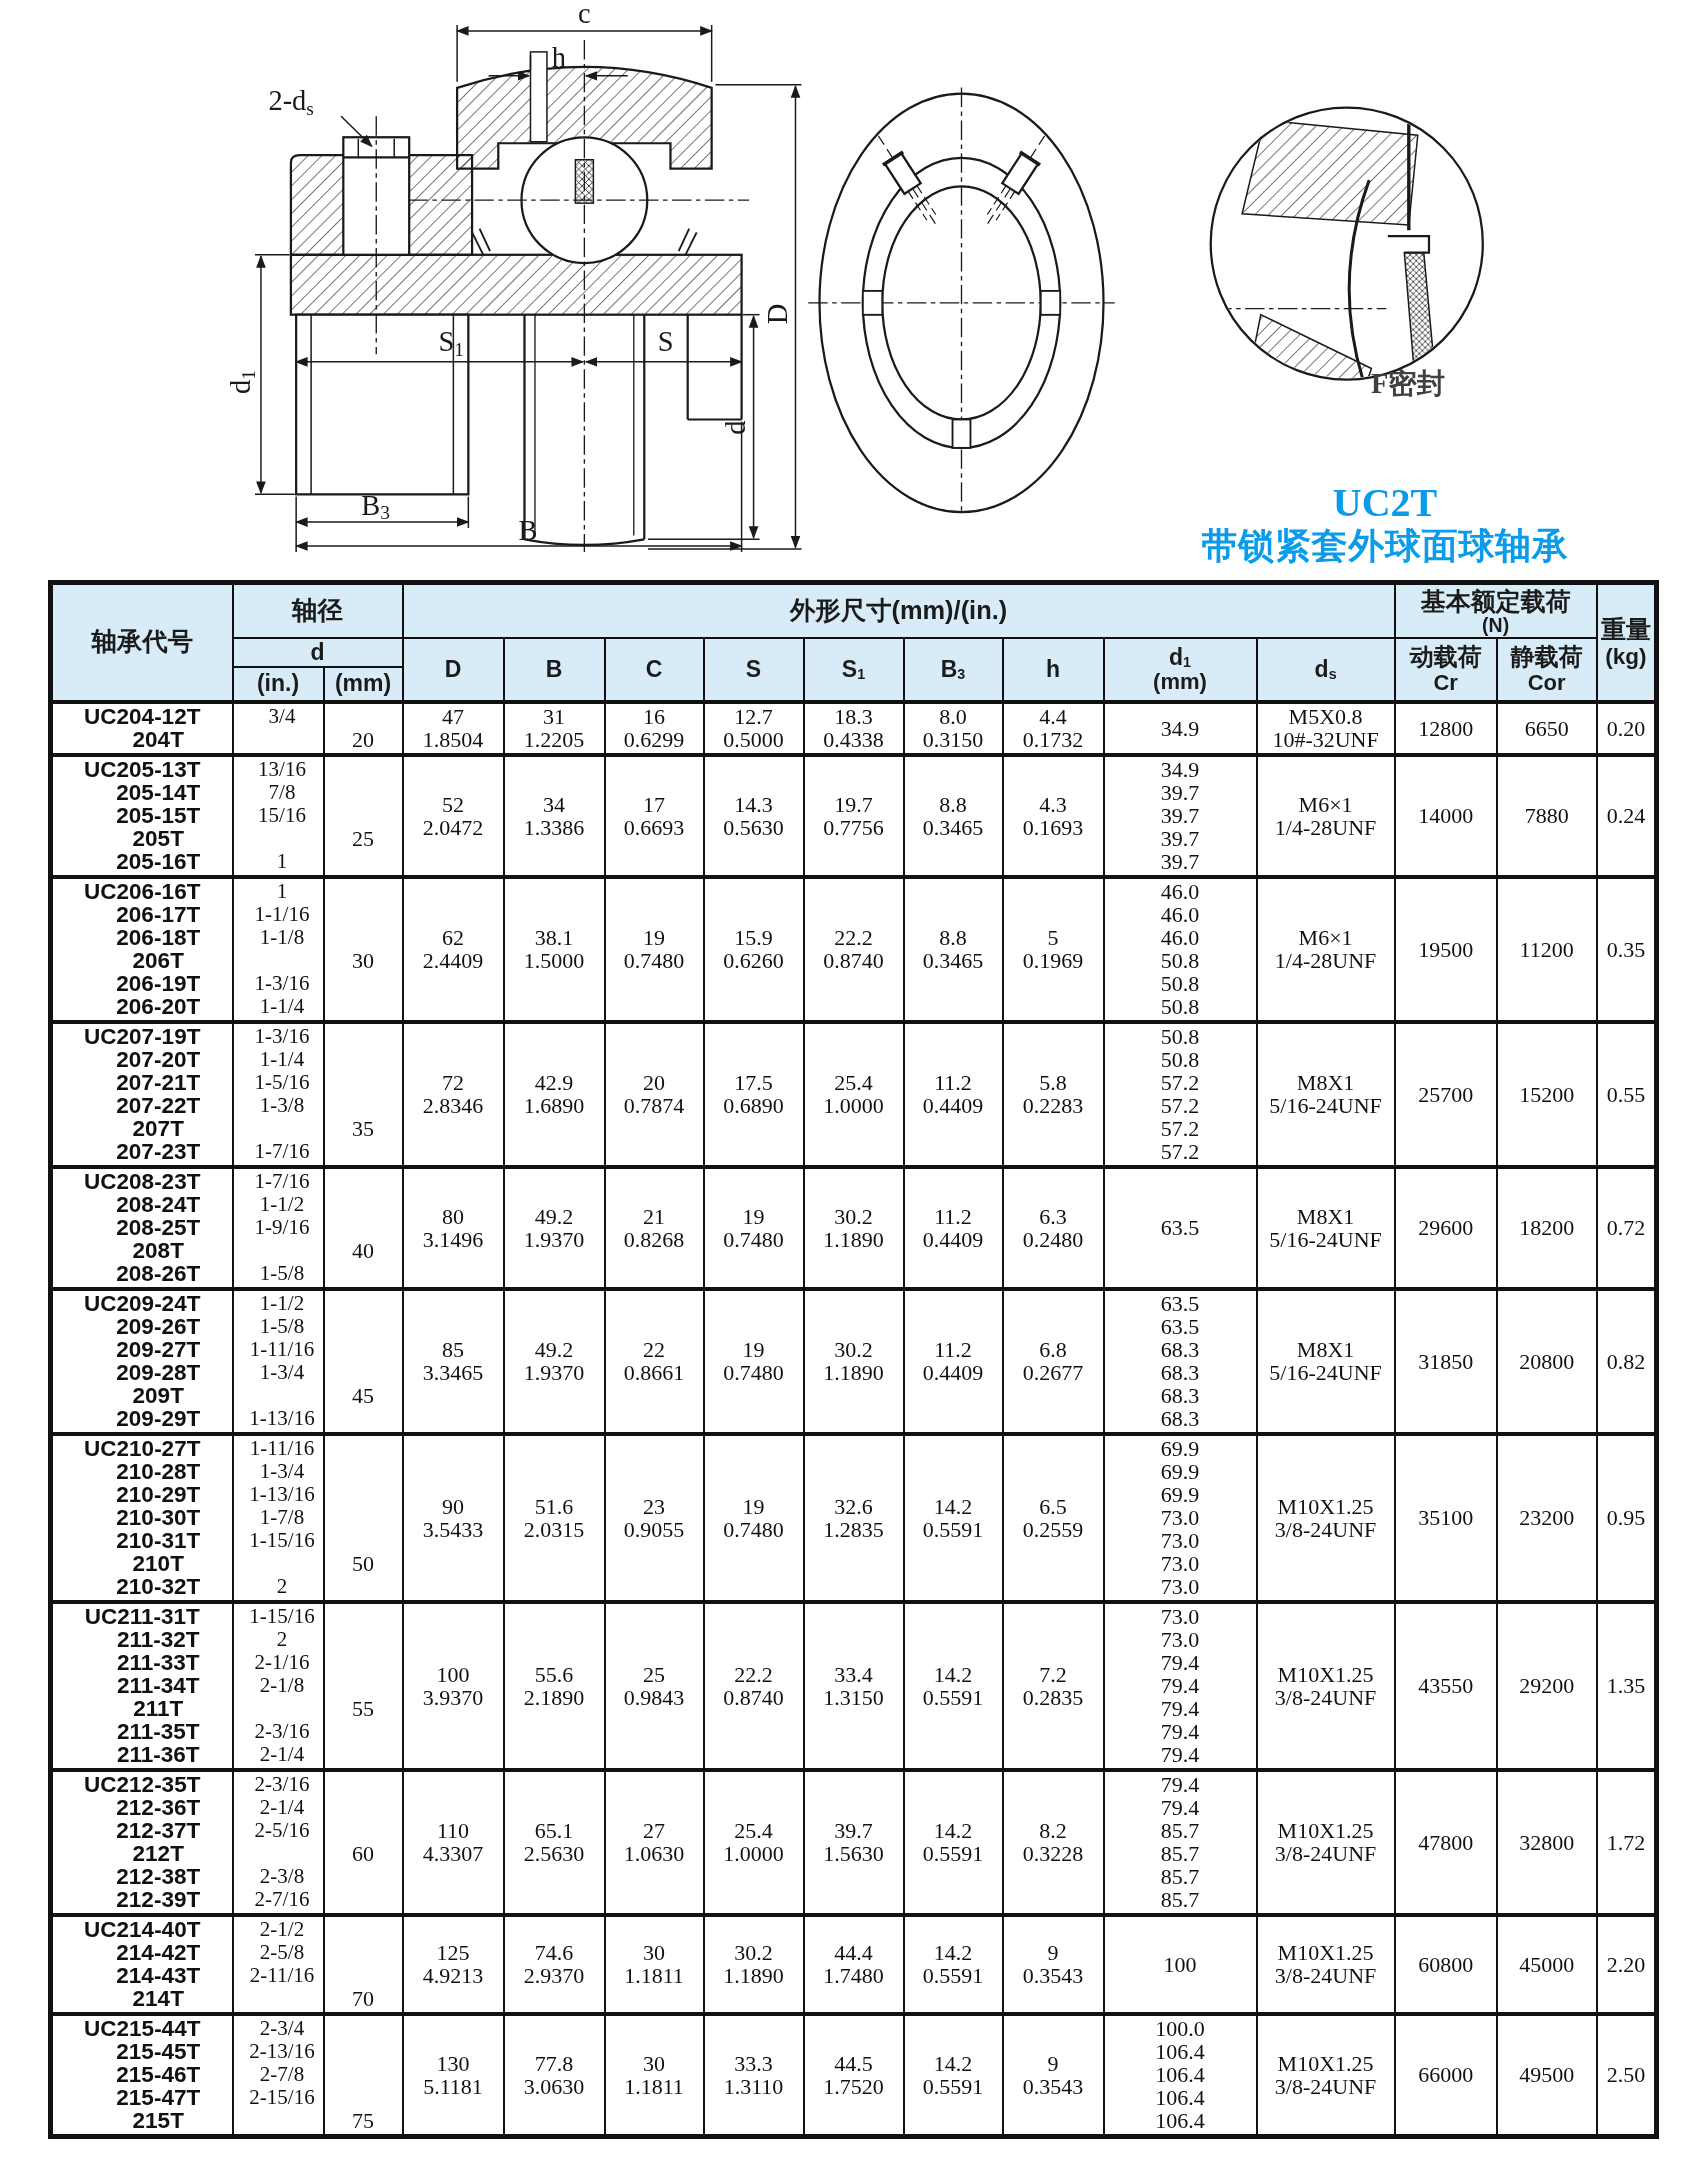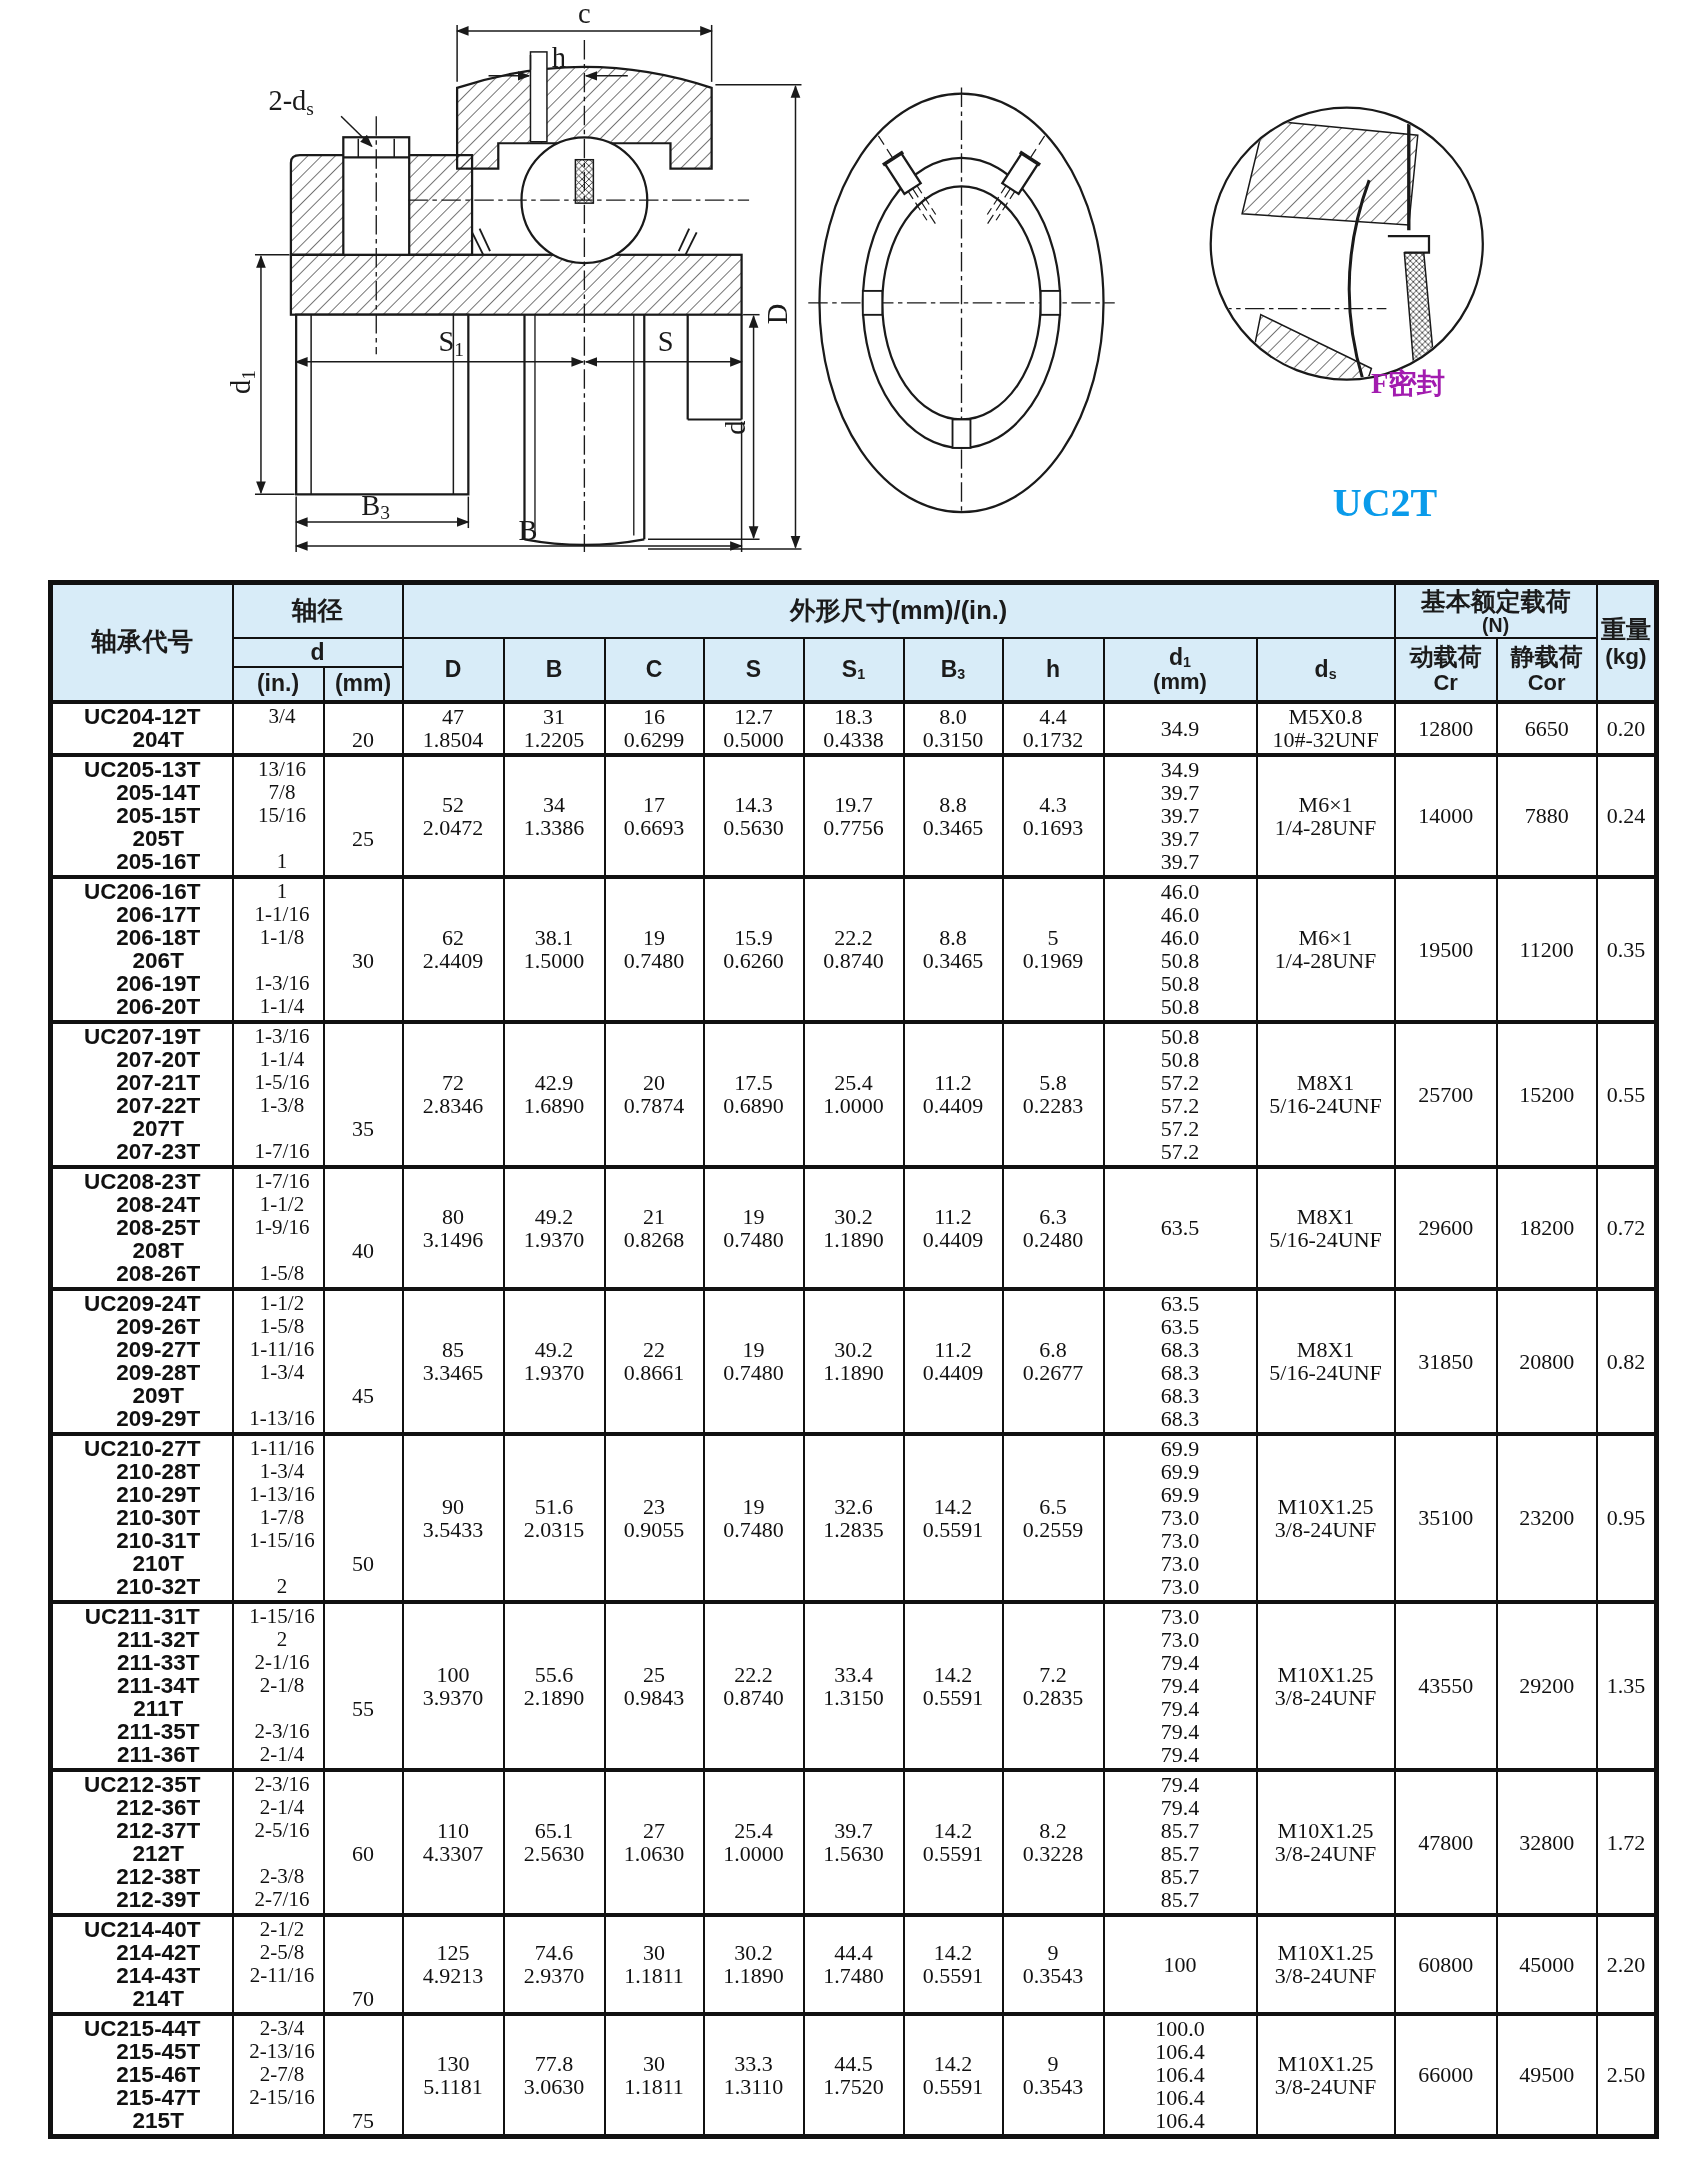--- a/index.html
+++ b/index.html
@@ -7,21 +7,21 @@
     width:1698px;height:2183px;position:relative;background:#ffffff;
     font-family:"Liberation Sans",sans-serif;color:#111;
   }
   
   .drawing{position:absolute;}
   svg{overflow:visible;}
   svg text{font-family:"Liberation Serif",serif;font-size:38px;fill:#1a1a1a;}
   svg .sub{font-size:26px;}
   .seal-label{
     position:absolute;left:1371px;top:365px;font-size:28.4px;font-weight:700;
-    font-family:"Liberation Serif",serif;color:#a21caf;
+    font-family:"Liberation Serif",serif;color:#404040;
   }
   
   .page-title{position:absolute;left:1198px;top:470px;width:374px;text-align:center;line-height:1.12;margin-top:11px;}
   .page-title .model{font-family:"Liberation Serif",serif;font-weight:700;font-size:40px;}
   .page-title .name{font-weight:700;font-size:36px;letter-spacing:0.7px;}
   
   .spec-table{
     position:absolute;left:48px;top:580px;width:1605px;
     border-collapse:collapse;table-layout:fixed;background:#fff;
     border:5.2px solid #111;
@@ -208,20 +208,21 @@
       <path d="M225,140 Q170,290 228,440" stroke-width="4"></path>
     </g>
     <line x1="15" y1="312" x2="248" y2="312" stroke="#1a1a1a" stroke-width="1.8" stroke-dasharray="26 6 6 6"></line>
   </g>
 </svg>
 
 <div class="seal-label">F密封</div>
 
 <div class="page-title" style="color: rgb(10, 155, 234);">
   <div class="model">UC2T</div>
+  <div class="name">带锁紧套外球面球轴承</div>
 </div>
 
 <table class="spec-table">
   <colgroup>
     <col style="width:182px">
       <col style="width:91px">
       <col style="width:79px">
     <col style="width:101px">
       <col style="width:101px">
       <col style="width:99px">

